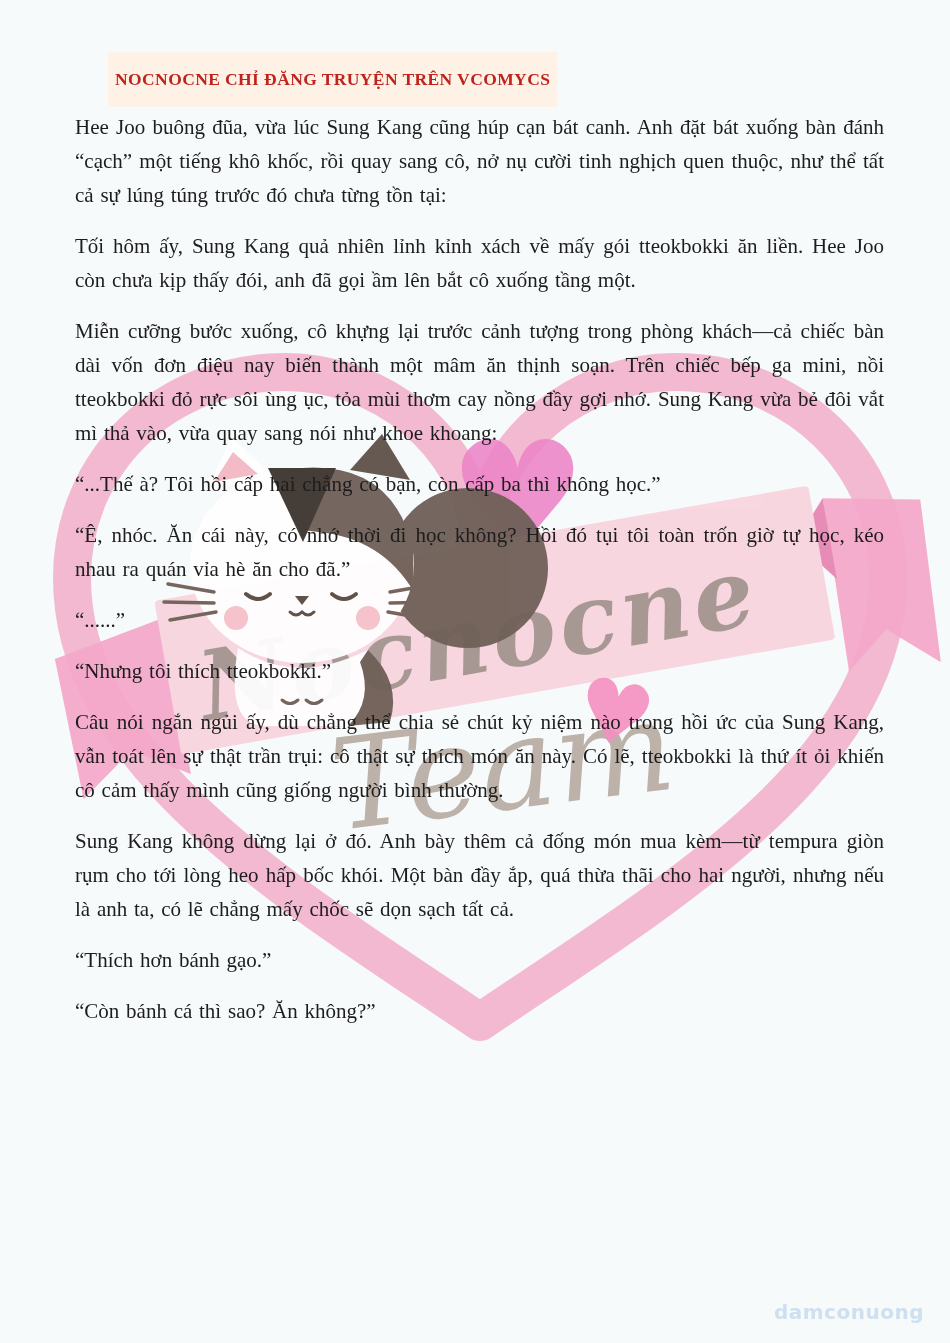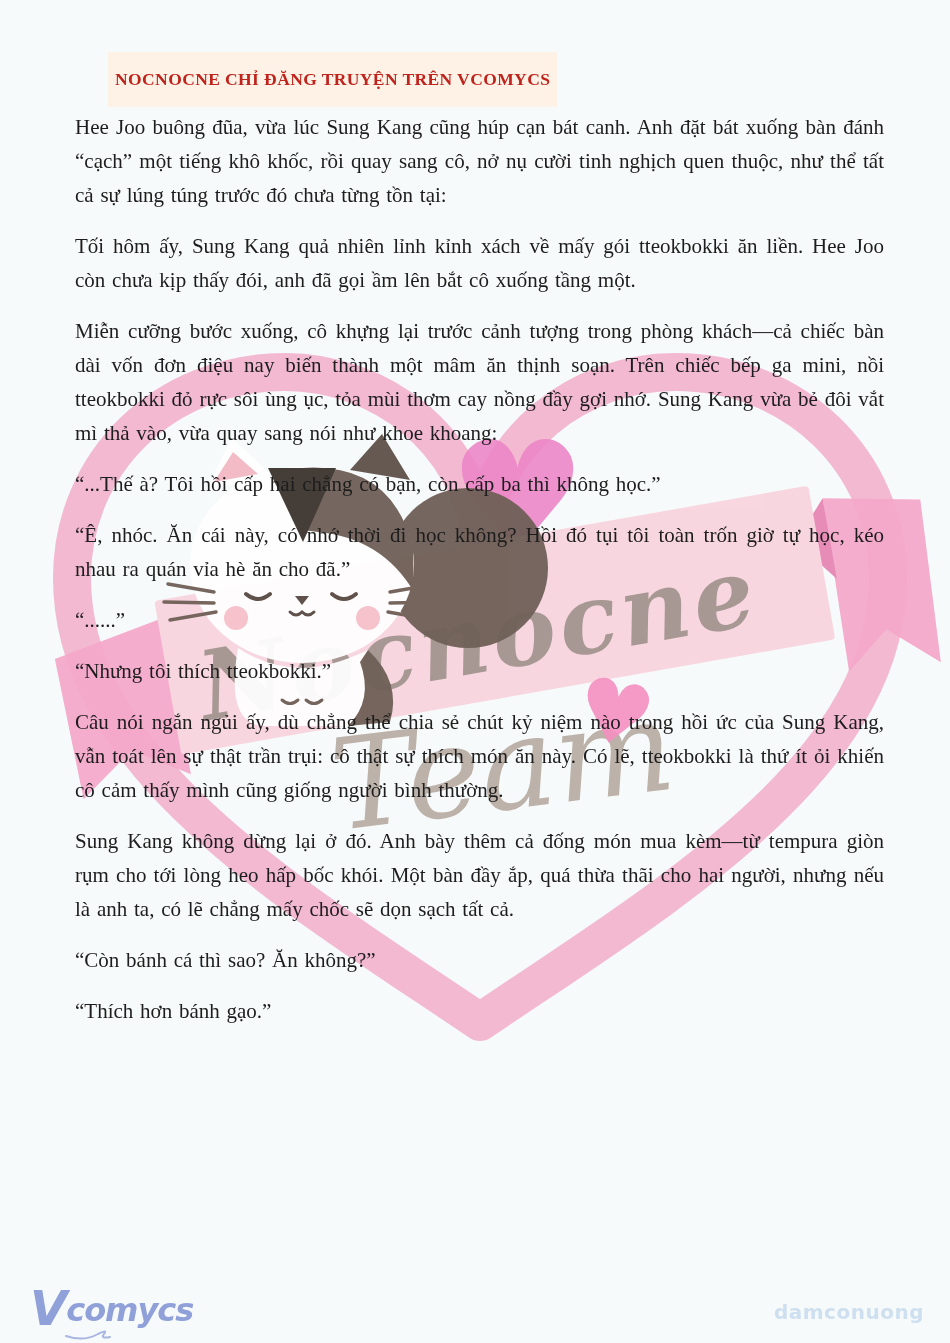--- a/index.html
+++ b/index.html
@@ -94,25 +94,19 @@
   <div class="text-block">
     <p>Hee Joo buông đũa, vừa lúc Sung Kang cũng húp cạn bát canh. Anh đặt bát xuống bàn đánh “cạch” một tiếng khô khốc, rồi quay sang cô, nở nụ cười tinh nghịch quen thuộc, như thể tất cả sự lúng túng trước đó chưa từng tồn tại:</p>
     <p>Tối hôm ấy, Sung Kang quả nhiên lỉnh kỉnh xách về mấy gói tteokbokki ăn liền. Hee Joo còn chưa kịp thấy đói, anh đã gọi ầm lên bắt cô xuống tầng một.</p>
     <p>Miễn cưỡng bước xuống, cô khựng lại trước cảnh tượng trong phòng khách—cả chiếc bàn dài vốn đơn điệu nay biến thành một mâm ăn thịnh soạn. Trên chiếc bếp ga mini, nồi tteokbokki đỏ rực sôi ùng ục, tỏa mùi thơm cay nồng đầy gợi nhớ. Sung Kang vừa bẻ đôi vắt mì thả vào, vừa quay sang nói như khoe khoang:</p>
     <p>“...Thế à? Tôi hồi cấp hai chẳng có bạn, còn cấp ba thì không học.”</p>
     <p>“Ê, nhóc. Ăn cái này, có nhớ thời đi học không? Hồi đó tụi tôi toàn trốn giờ tự học, kéo nhau ra quán vỉa hè ăn cho đã.”</p>
     <p>“......”</p>
     <p>“Nhưng tôi thích tteokbokki.”</p>
     <p>Câu nói ngắn ngủi ấy, dù chẳng thể chia sẻ chút kỷ niệm nào trong hồi ức của Sung Kang, vẫn toát lên sự thật trần trụi: cô thật sự thích món ăn này. Có lẽ, tteokbokki là thứ ít ỏi khiến cô cảm thấy mình cũng giống người bình thường.</p>
     <p>Sung Kang không dừng lại ở đó. Anh bày thêm cả đống món mua kèm—từ tempura giòn rụm cho tới lòng heo hấp bốc khói. Một bàn đầy ắp, quá thừa thãi cho hai người, nhưng nếu là anh ta, có lẽ chẳng mấy chốc sẽ dọn sạch tất cả.</p>
+    <p>“Thích hơn bánh gạo.”</p>
     <p>“Còn bánh cá thì sao? Ăn không?”</p>
-    <p>“Thích hơn bánh gạo.”</p>
   </div>
 
-  <div class="logo">
-    <span class="logo-v">V</span><span class="logo-rest">comycs</span>
-    <svg class="logo-flourish" width="70" height="14" viewBox="0 0 70 14">
-      <path d="M2 8 Q 20 14 34 6 Q 44 1 40 6 Q 36 11 46 9" stroke="#a9b6e2" stroke-width="2" fill="none" stroke-linecap="round"></path>
-    </svg>
-  </div>
   <div class="credit">damconuong</div>
 
 </div>
 
 </body></html>

